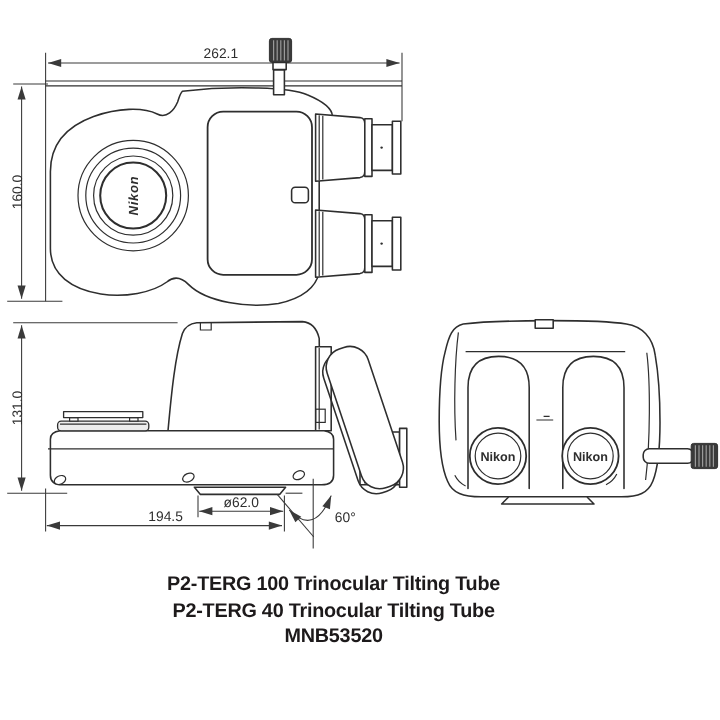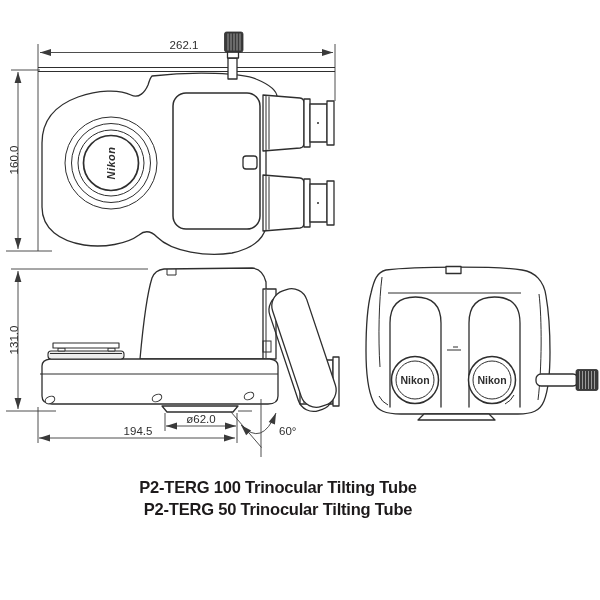--- a/index.html
+++ b/index.html
@@ -183,16 +183,17 @@
     <g>
       <rect class="lnw" x="536" y="374" width="42" height="12" rx="5"></rect>
       <rect class="dark" x="576" y="369.5" width="22" height="21" rx="2"></rect>
       <path class="ridge" d="M579.5,371 V389 M582.5,371 V389 M585.5,371 V389 M588.5,371 V389 M591.5,371 V389 M594.5,371 V389"></path>
     </g>
   </g>
 </svg>
 
 <div class="caption">
   <div>P2-TERG 100 Trinocular Tilting Tube</div>
-  <div>P2-TERG 50 Trinocular Tilting Tube</div>
+  <div>P2-TERG 40 Trinocular Tilting Tube</div>
+  <div>MNB53520</div>
 </div>
 
 </div>
 
 </body></html>

